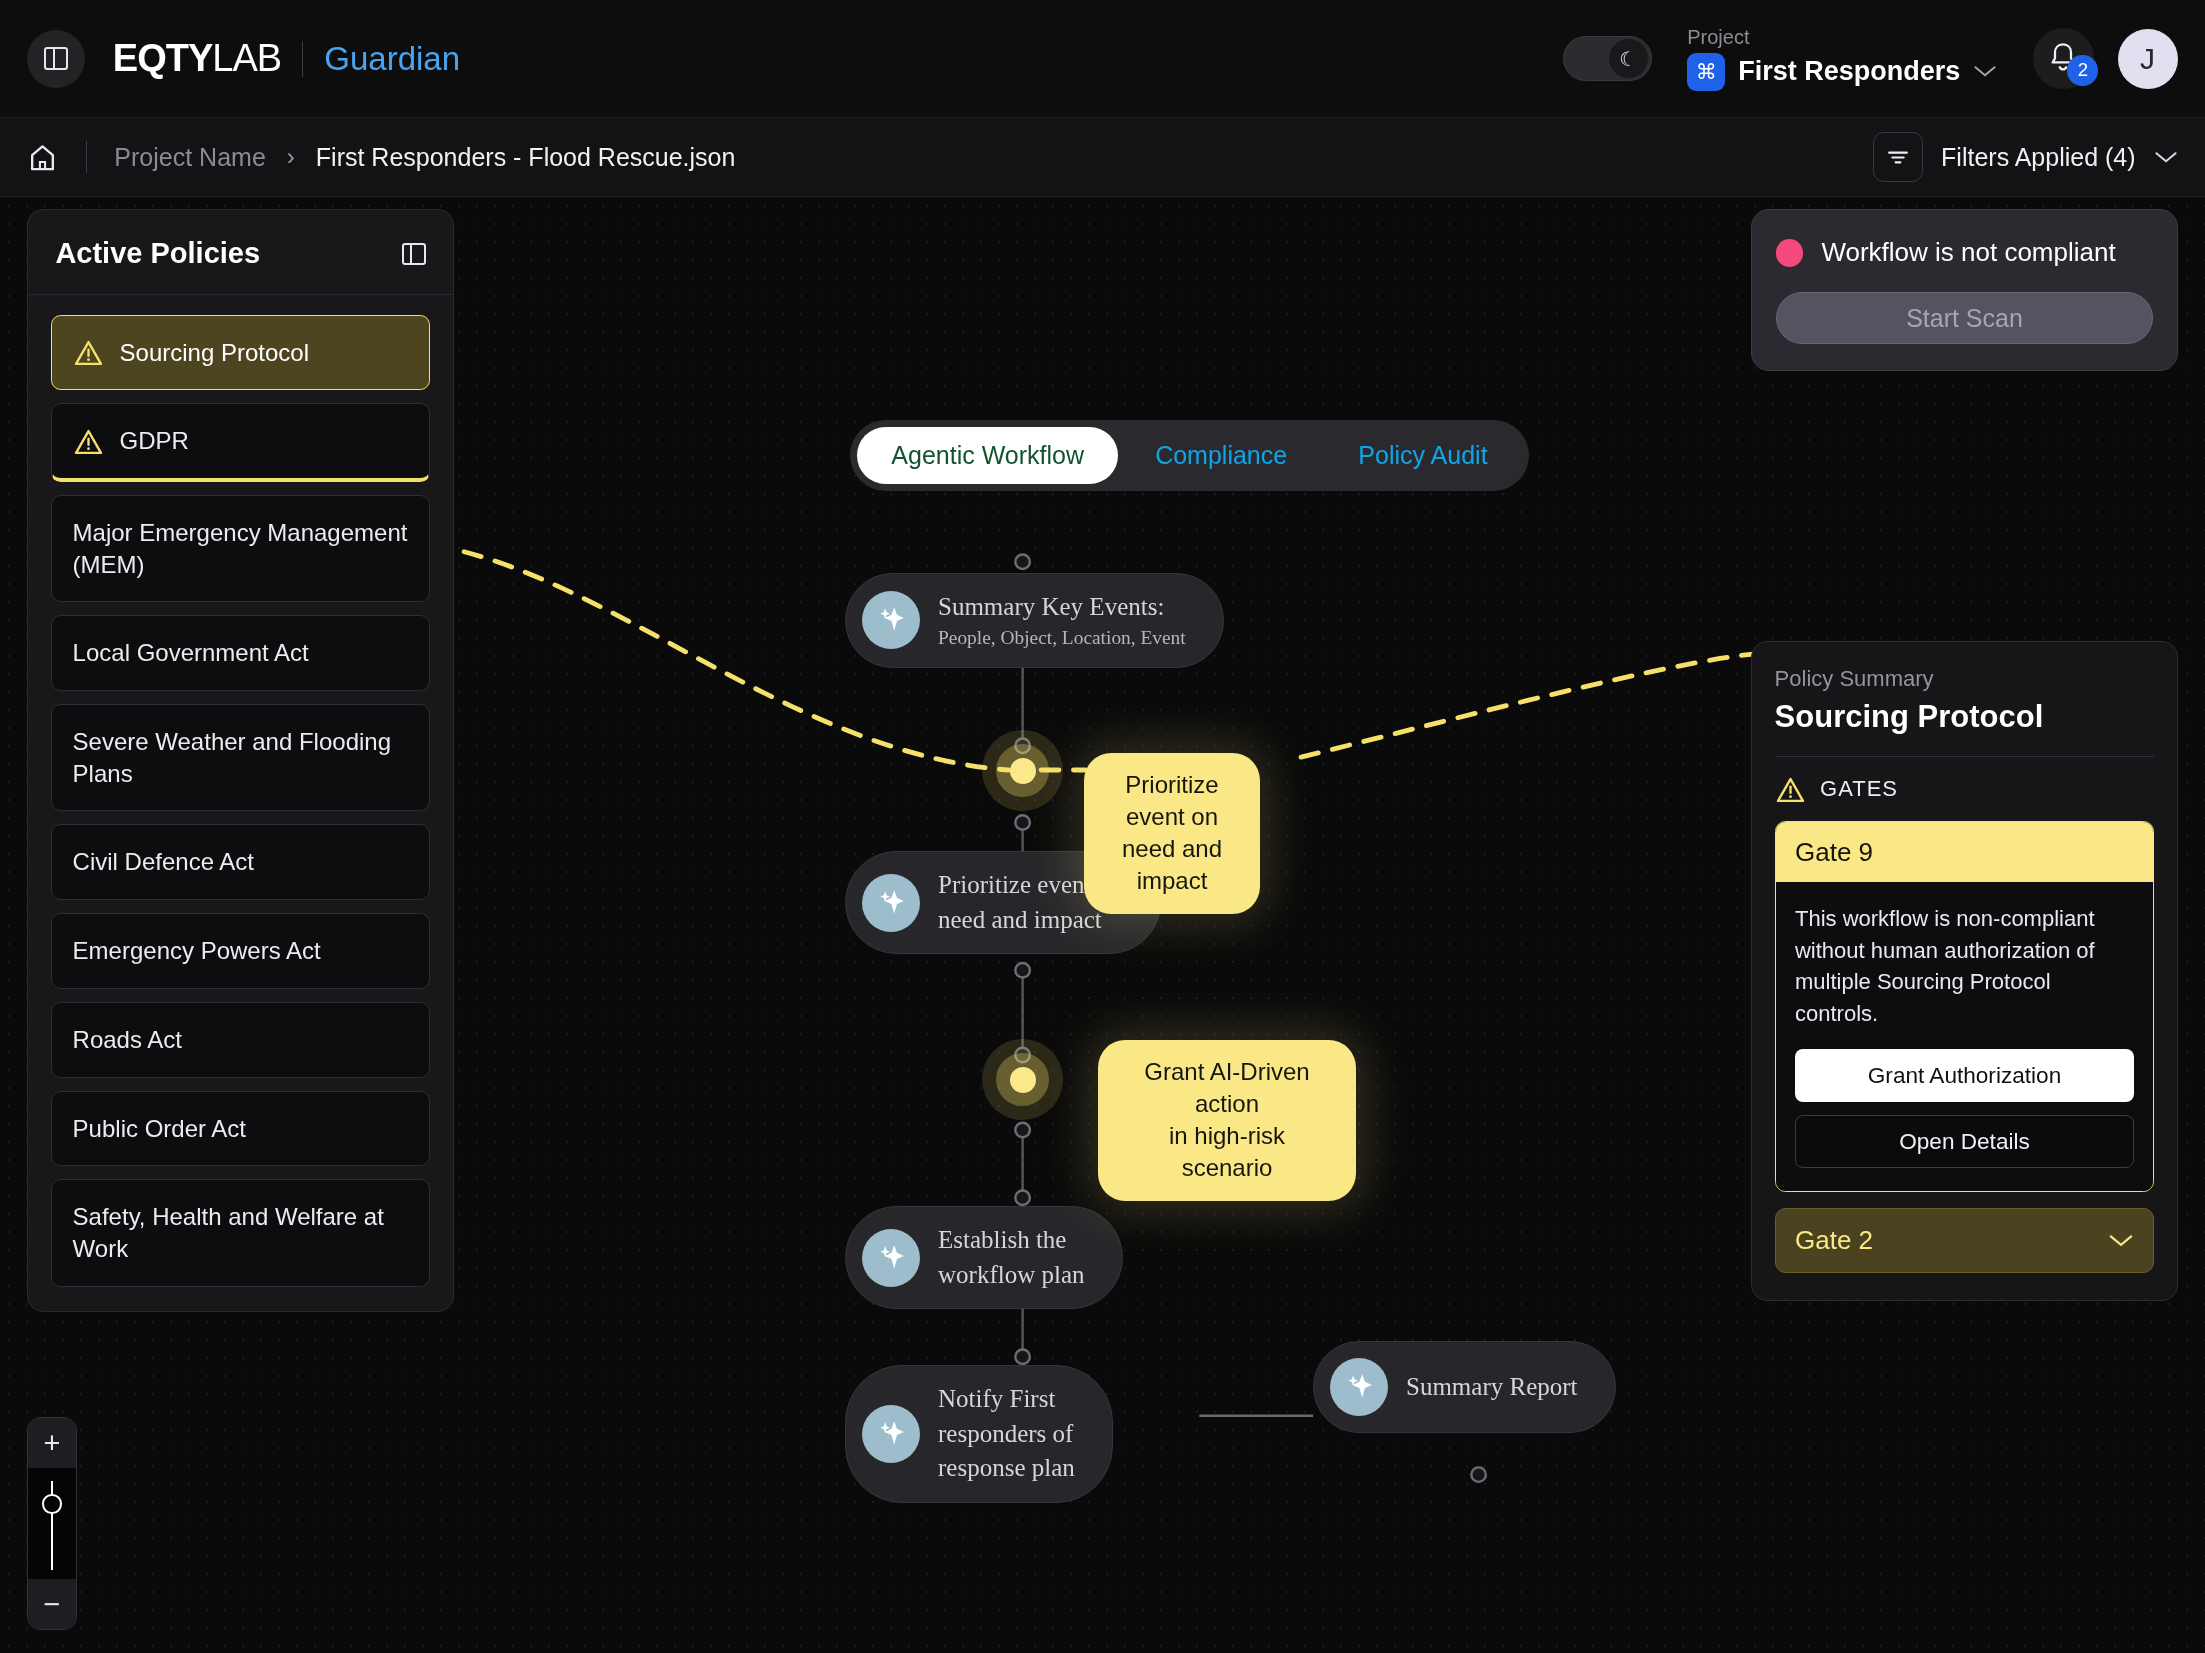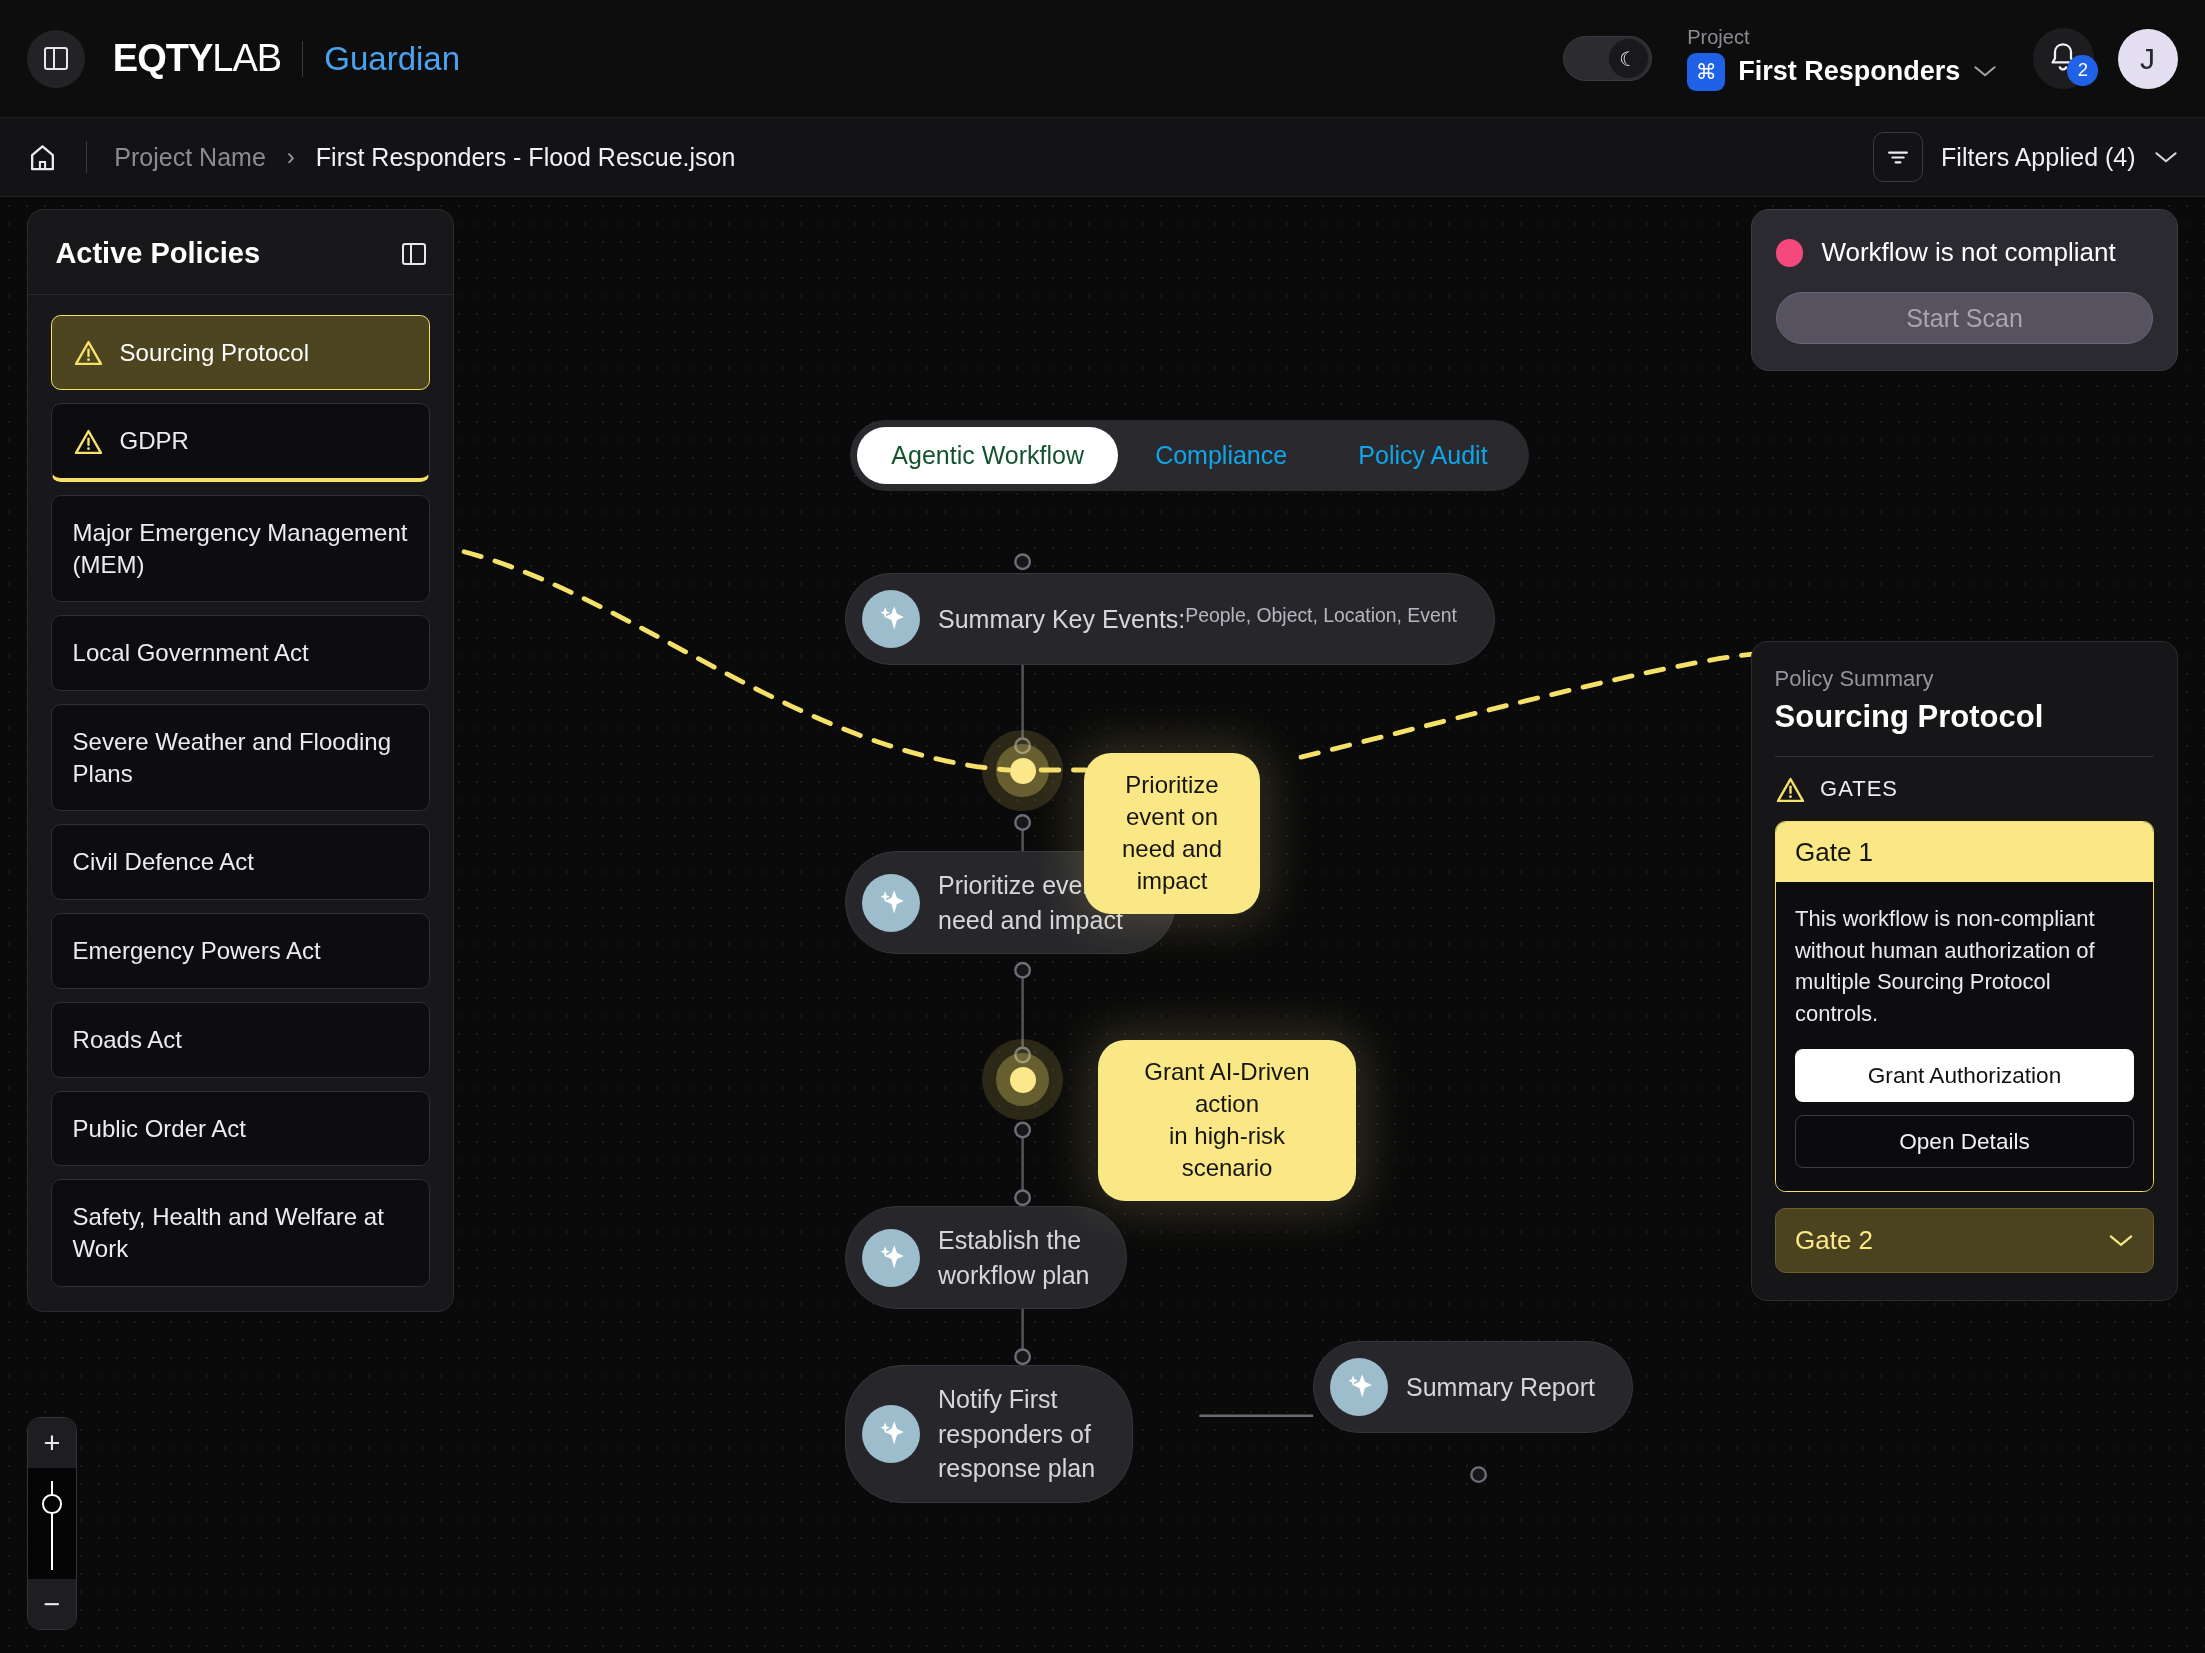--- a/index.html
+++ b/index.html
@@ -145,21 +145,21 @@
   .node {
     position: absolute; display: flex; align-items: center; gap: 18px;
     background: #27272b; border: 0.8px solid #35353b; border-radius: 57px;
     padding: 16px 37px 16px 16px; z-index: 3;
     cursor: pointer;
   }
   .node .spark {
     width: 58px; height: 58px; border-radius: 50%; background: #9dbdcc; flex: 0 0 auto;
     display: flex; align-items: center; justify-content: center;
   }
-  .node-text { display: flex; flex-direction: row; }
+  .node-text { display: flex; flex-direction: column; font-family: Liberation Serif, serif; }
   .node-title { font-size: 25px; color: #d5d5dc; line-height: 1.38; white-space: pre-line;}
   .node-sub { font-size: 19.4px; color: #b6b6bf; line-height: 1.35; }
 
   .gate-node {
     position: absolute; width: 81px; height: 81px; z-index: 3; cursor: pointer;
     display: flex; align-items: center; justify-content: center;
   }
   .gate-node .ring-out { position: absolute; width: 81px; height: 81px; border-radius: 50%; background: rgba(245,224,106,0.14); }
   .gate-node .ring-mid { position: absolute; width: 53px; height: 53px; border-radius: 50%; background: rgba(245,224,106,0.30); }
   .gate-node .core { position: absolute; width: 26px; height: 26px; border-radius: 50%; background: #fbe88a; }
@@ -469,21 +469,21 @@
     <div class="gates-head">
       <svg width="31" height="27.4" viewBox="0 0 24 22">
           <path d="M12 2.5 L22 20 H2 Z" fill="none" stroke="#f5e06a" stroke-width="1.9" stroke-linejoin="round"></path>
           <path d="M12 8.5 v5" stroke="#f5e06a" stroke-width="1.9" stroke-linecap="round"></path>
           <circle cx="12" cy="16.6" r="1.1" fill="#f5e06a"></circle>
         </svg>
       <div class="gates-label">GATES</div>
     </div>
 
     <div class="gate-card">
-      <div class="gate-card-head">Gate 1</div>
+      <div class="gate-card-head">Gate 9</div>
       <div class="gate-card-body">
         <div class="gate-desc">This workflow is non-compliant without human authorization of multiple Sourcing Protocol controls.</div>
         <div class="gate-btn primary">Grant Authorization</div>
         <div class="gate-btn secondary">Open Details</div>
       </div>
     </div>
 
     <div class="gate-collapsed">
       <span>Gate 2</span>
       <svg width="26" height="15.3" viewBox="0 0 30 18">

